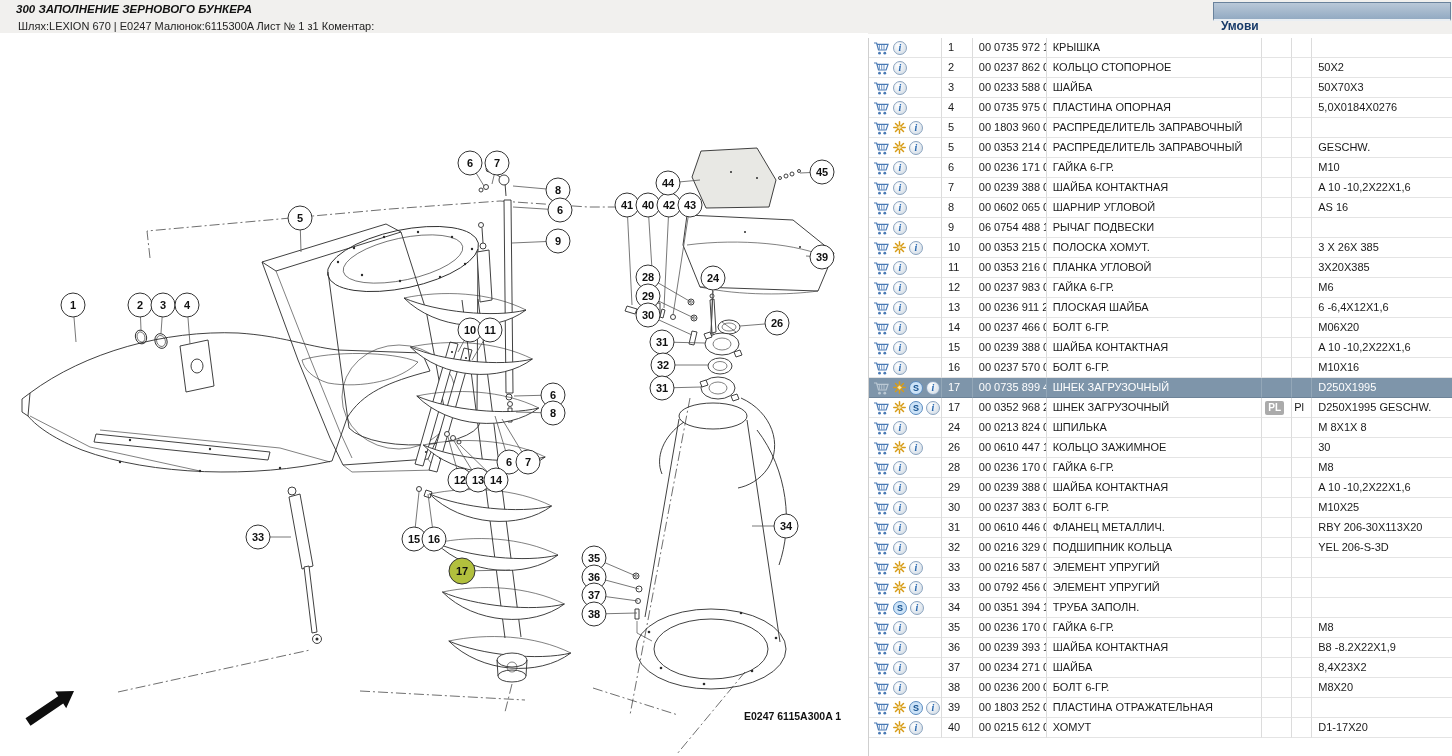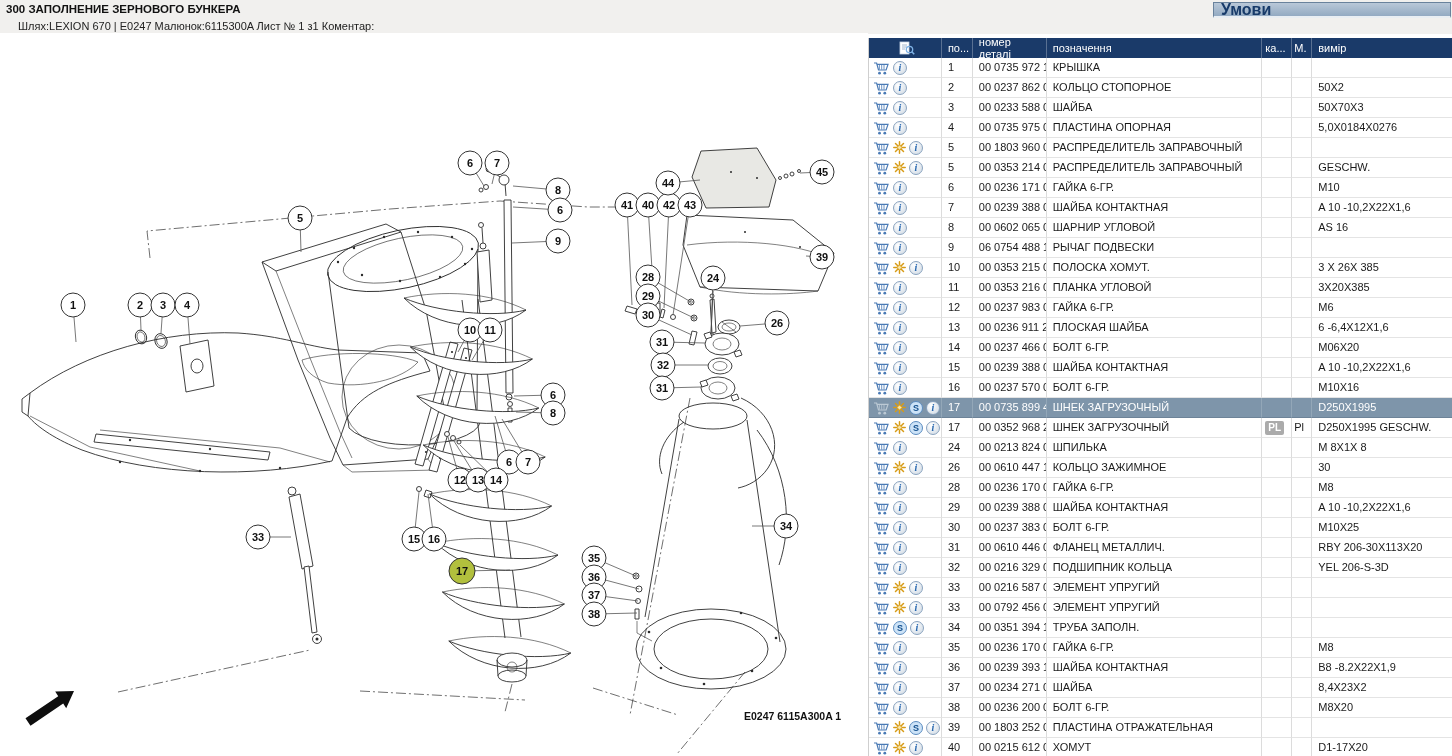--- a/index.html
+++ b/index.html
@@ -2,26 +2,26 @@
 <html><head>
 <meta charset="utf-8">
 <style>
   * { margin:0; padding:0; box-sizing:border-box; }
   html,body { width:1452px; height:756px; overflow:hidden; background:#fff;
     font-family:"Liberation Sans", sans-serif; }
   #app { position:relative; width:1452px; height:756px; background:#fff; }
 
   
   .topbar { position:absolute; left:0; top:0; width:1452px; height:34px; background:#f1f0ee; }
-  .page-title { position:absolute; left:6px; top:3px; font-size:11.5px; font-weight:bold; color:#111; }
+  .page-title { position:absolute; left:16px; top:3px; font-size:11.5px; font-weight:bold; color:#111;font-style:italic; }
   .page-sub { position:absolute; left:18px; top:20px; font-size:11px; color:#222; }
   .umovy { position:absolute; left:1213px; top:2px; width:238px; height:16px;
     background:linear-gradient(#b9c8d8,#93aac2); border:1px solid #69829c;
-    border-bottom:2px solid #e9eef3; color:#173a69; font-size:16px; font-weight:bold;
-    padding:0 0 0 7px; line-height:14px; cursor:pointer; }
+    border-bottom:2px solid #e9eef3; color:#173a69; font-size:12px; font-weight:bold;
+    padding:16px 0 0 7px; line-height:14px; cursor:pointer; }
 
   
   .toolpanel { position:absolute; left:8px; top:42px; width:42px; height:168px;
     background:#f0f0ee; border:1px solid #d2d2d0; }
   .tbtn { position:absolute; left:7px; width:26px; height:20px;
     background:linear-gradient(#fdfdfd,#dadad8); border:1px solid #93938f;
     border-radius:2px; display:flex; align-items:center; justify-content:center; cursor:pointer; }
   .tbtn svg { display:block; }
 
   
@@ -446,36 +446,20 @@
         <line x1="594" y1="614" x2="637" y2="613" class="leader"></line>
         <circle cx="594" cy="614" r="12" class="co-circle"></circle>
         <text x="594" y="618" class="co-text">38</text>
         <line x1="786" y1="526" x2="752" y2="526" class="leader"></line>
         <circle cx="786" cy="526" r="12" class="co-circle"></circle>
         <text x="786" y="530" class="co-text">34</text>
       </g>
   </svg>
 
   <div class="ptable">
-    <div class="thead">
-      <div class="cell c-ic" style="justify-content:center">
-        <svg width="18" height="15" viewBox="0 0 18 15">
-          <rect x="2" y="1" width="9" height="12" fill="#fff" stroke="#c9d6e6" stroke-width="0.8"></rect>
-          <path d="M4 4 h5 M4 6 h5 M4 8 h3" stroke="#8fa8c4" stroke-width="0.8" fill="none"></path>
-          <circle cx="11.5" cy="8.5" r="3.2" fill="none" stroke="#7fb2e5" stroke-width="1.3"></circle>
-          <path d="M13.8 10.8 L16.2 13.2" stroke="#7fb2e5" stroke-width="1.6"></path>
-        </svg>
-      </div>
-      <div class="cell c-pos">по...</div>
-      <div class="cell c-num">номер деталі</div>
-      <div class="cell c-nam">позначення</div>
-      <div class="cell c-ka">ка...</div>
-      <div class="cell c-m">М.</div>
-      <div class="cell c-dim">вимір</div>
-    </div>
     <div>
         <div class="row">
           <div class="cell c-ic">
             <span class="ic-svg">
               <svg width="17" height="14" viewBox="0 0 17 14">
                 <path d="M1 2 h2.6 l1.9 7 h7.6 l1.9 -5.6 H4.3" fill="none" stroke="#4a7ab5" stroke-width="1.2"></path>
                 <path d="M6.4 4 v4.6 M8.7 4 v4.6 M11 4 v4.6" stroke="#4a7ab5" stroke-width="0.8" fill="none"></path>
                 <circle cx="6.5" cy="12.2" r="1.4" fill="#4a7ab5"></circle>
                 <circle cx="11.8" cy="12.2" r="1.4" fill="#4a7ab5"></circle>
               </svg>

